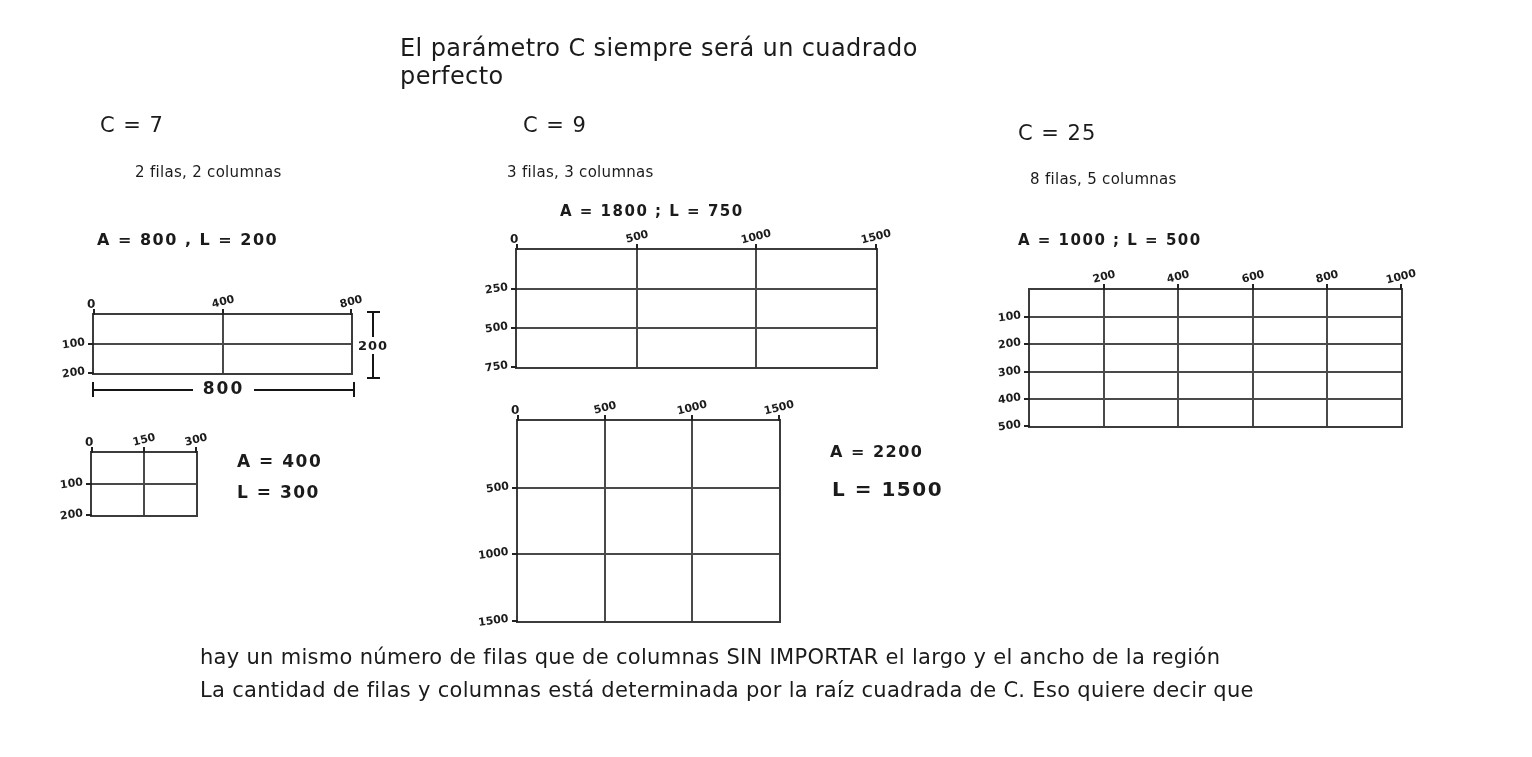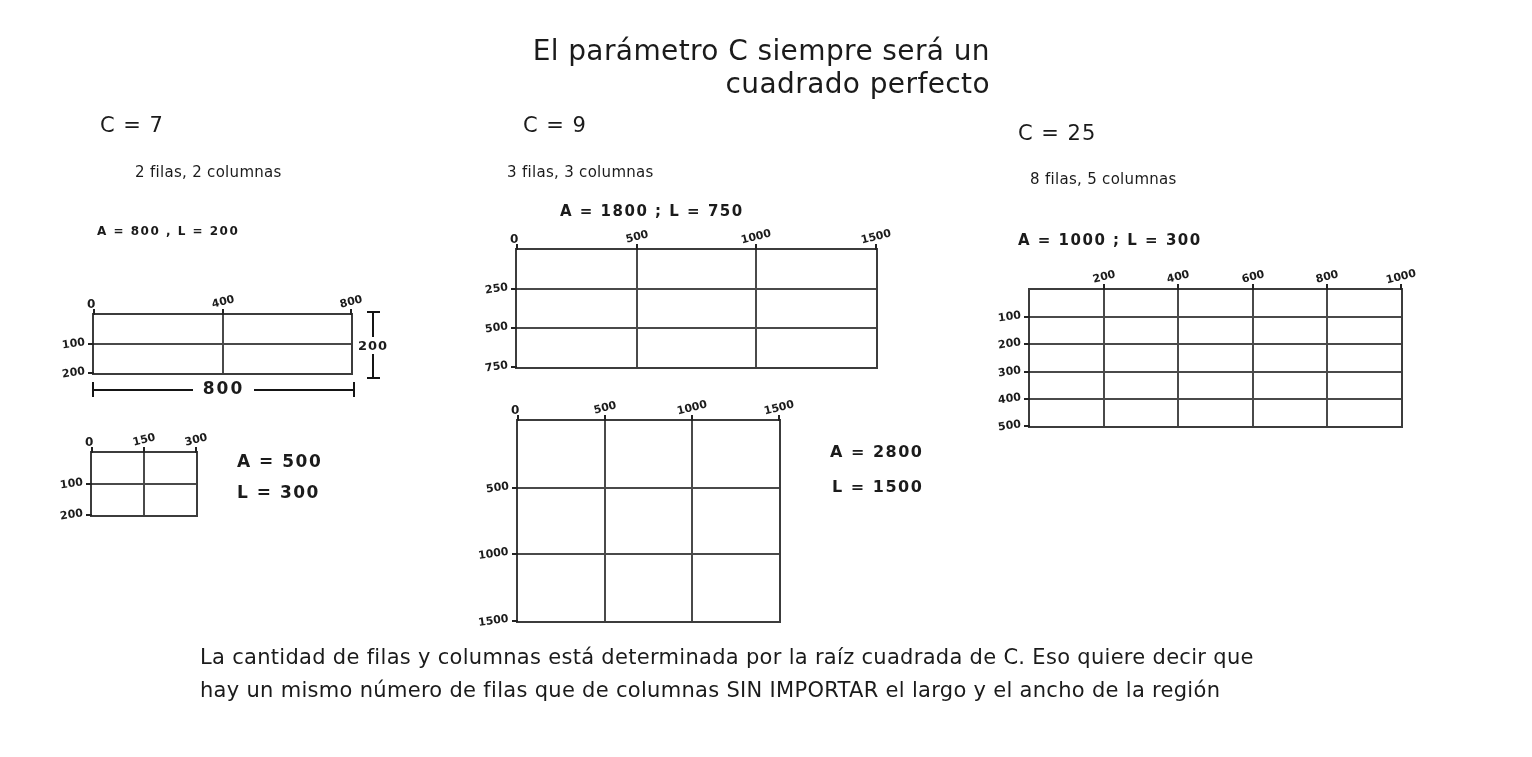--- a/index.html
+++ b/index.html
@@ -1,21 +1,21 @@
 <!DOCTYPE html>
 <html><head>
 <meta charset="utf-8">
 <style>
   html,body{margin:0;padding:0;background:#ffffff;}
   .canvas{
     position:relative;width:1532px;height:757px;background:#ffffff;
     font-family:"DejaVu Sans","Liberation Sans",sans-serif;color:#1b1b1b;overflow:hidden;
   }
-  .title{position:absolute;left:400px;top:34px;width:590px;text-align:right;
-    font-size:28px;letter-spacing:.4px;}
+  .title{position:absolute;left:400px;top:34px;width:590px;text-align:left;
+    font-size:24px;letter-spacing:.4px;}
   .heading{position:absolute;font-size:21px;letter-spacing:1px;}
   .subheading{position:absolute;font-size:15px;letter-spacing:.3px;}
   .dims{position:absolute;font-weight:bold;letter-spacing:1.5px;font-size:16px;}
   .side-label{position:absolute;font-weight:bold;font-size:17px;letter-spacing:1.5px;}
   .footer{position:absolute;font-size:21px;line-height:33px;letter-spacing:.3px;}
 
   
   .hgrid{position:absolute;border:2px solid #3c3c3c;box-sizing:border-box;}
   .vline{position:absolute;top:0;bottom:0;width:2px;background:#4a4a4a;transform:translateX(-1px);}
   .hline{position:absolute;left:0;right:0;height:2px;background:#4a4a4a;transform:translateY(-1px);}
@@ -39,54 +39,54 @@
 </style>
 </head>
 <body>
 
 <div class="canvas">
 
   <div class="title">El parámetro C siempre será un cuadrado perfecto</div>
 
   <div class="heading" style="left:100px;top:113px">C = 7</div>
   <div class="subheading" style="left:135px;top:163px">2 filas, 2 columnas</div>
-  <div class="dims" style="left:97px;top:224px;font-size:12px">A = 800 ,   L = 200</div>
+  <div class="dims" style="left:97px;top:230px;font-size:16px">A = 800 ,   L = 200</div>
 
   <div class="heading" style="left:523px;top:113px">C = 9</div>
   <div class="subheading" style="left:507px;top:163px">3 filas, 3 columnas</div>
   <div class="dims" style="left:560px;top:202px;font-size:15px">A = 1800 ;   L = 750</div>
 
   <div class="heading" style="left:1018px;top:121px">C = 25</div>
   <div class="subheading" style="left:1030px;top:170px">8 filas, 5 columnas</div>
-  <div class="dims" style="left:1018px;top:231px;font-size:15px">A = 1000  ;   L = 300</div>
+  <div class="dims" style="left:1018px;top:231px;font-size:15px">A = 1000  ;   L = 500</div>
 
   <div class="hbracket" style="left:92px;top:382px;width:263px">
     <span class="cap"></span>
     <span class="seg"></span>
     <span class="dim-label">800</span>
     <span class="seg"></span>
     <span class="cap"></span>
   </div>
   <div class="vbracket" style="left:358px;top:311px;height:68px">
     <span class="hcap"></span>
     <span class="vseg"></span>
     <span class="dim-label">200</span>
     <span class="vseg"></span>
     <span class="hcap"></span>
   </div>
 
-  <div class="side-label" style="left:237px;top:451px">A = 500</div>
+  <div class="side-label" style="left:237px;top:451px">A = 400</div>
   <div class="side-label" style="left:237px;top:482px">L = 300</div>
 
-  <div class="side-label" style="left:830px;top:442px;font-size:16px">A = 2800</div>
-  <div class="side-label" style="left:832px;top:477px;font-size:16px">L = 1500</div>
+  <div class="side-label" style="left:830px;top:442px;font-size:16px">A = 2200</div>
+  <div class="side-label" style="left:832px;top:477px;font-size:20px">L = 1500</div>
 
   <div class="footer" style="left:200px;top:641px;width:1100px">
+    <div>hay un mismo número de filas que de columnas SIN IMPORTAR el largo y el ancho de la región</div>
     <div>La cantidad de filas y columnas está determinada por la raíz cuadrada de C. Eso quiere decir que</div>
-    <div>hay un mismo número de filas que de columnas SIN IMPORTAR el largo y el ancho de la región</div>
   </div>
 
 <div class="hgrid" style="left: 92px; top: 313px; width: 261px; height: 62px;">
       <div class="vline" style="left: 50%;"></div>
       <div class="hline" style="top: 50%;"></div>
       <span class="xtick zero" style="left: 0%;">0</span>
       <i class="xtickmark" style="left: 0%;"></i>
       <span class="xtick" style="left: 50%;">400</span>
       <i class="xtickmark" style="left: 50%;"></i>
       <span class="xtick" style="left: 100%;">800</span>

